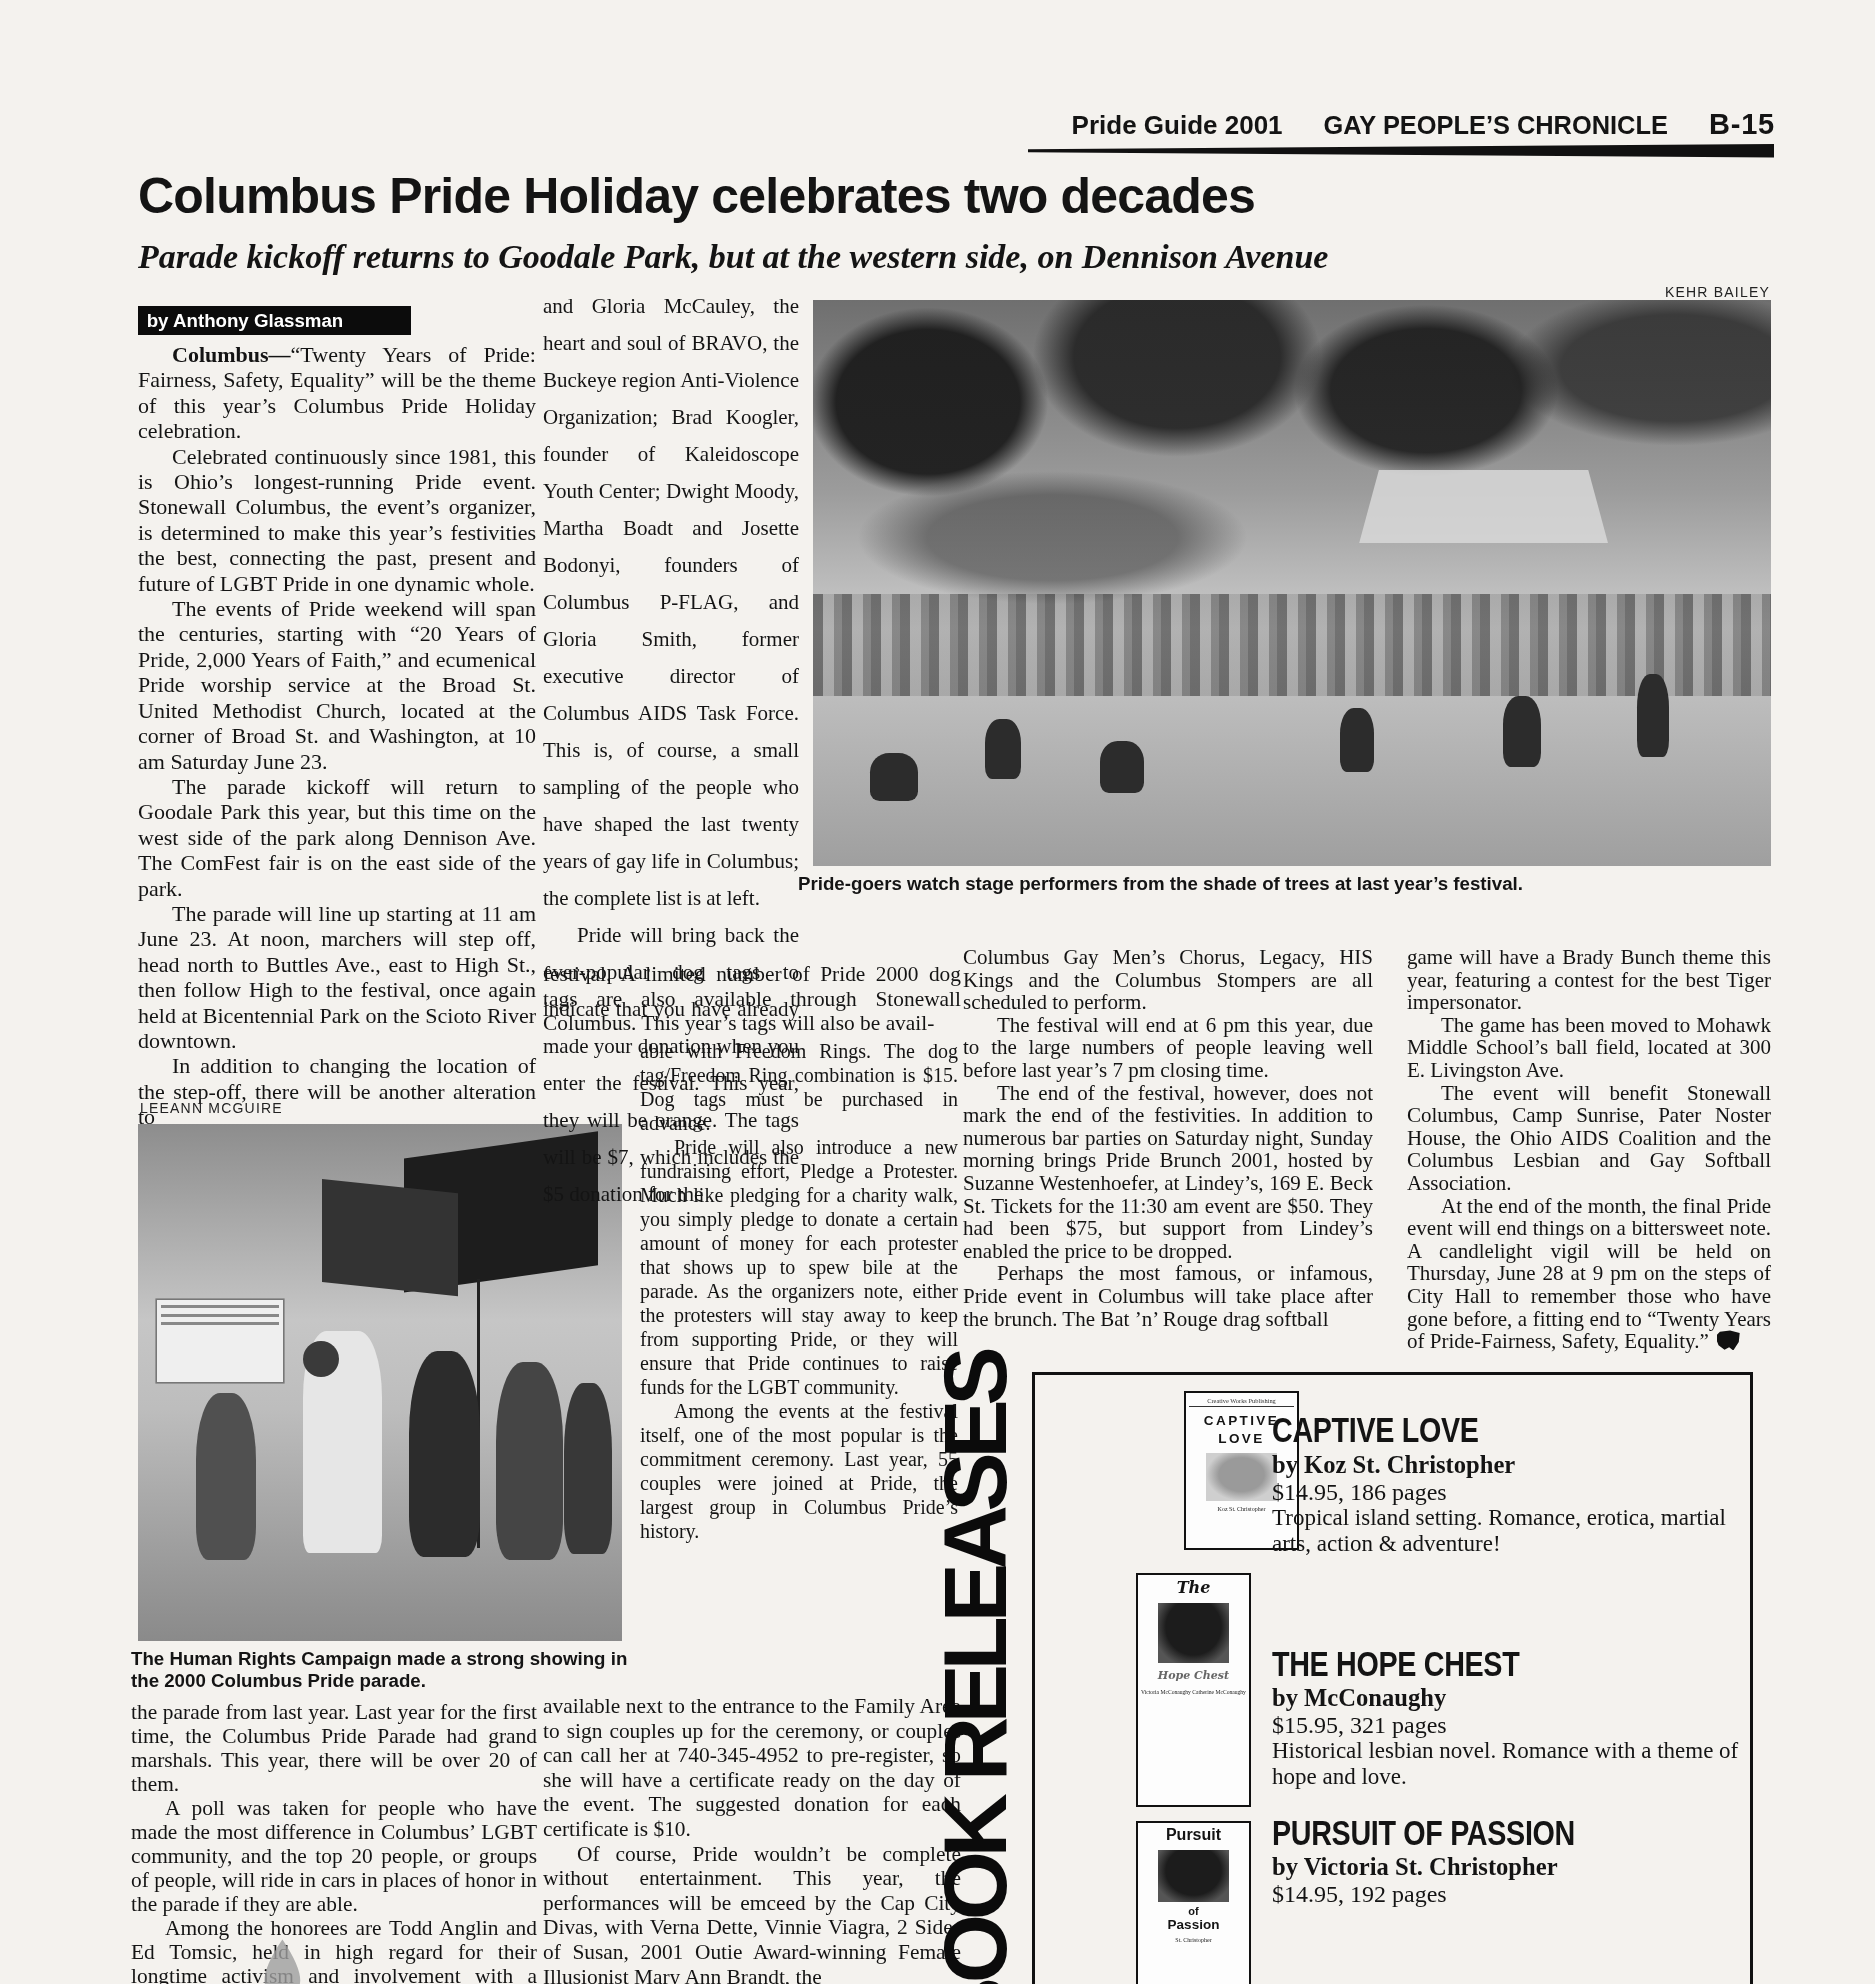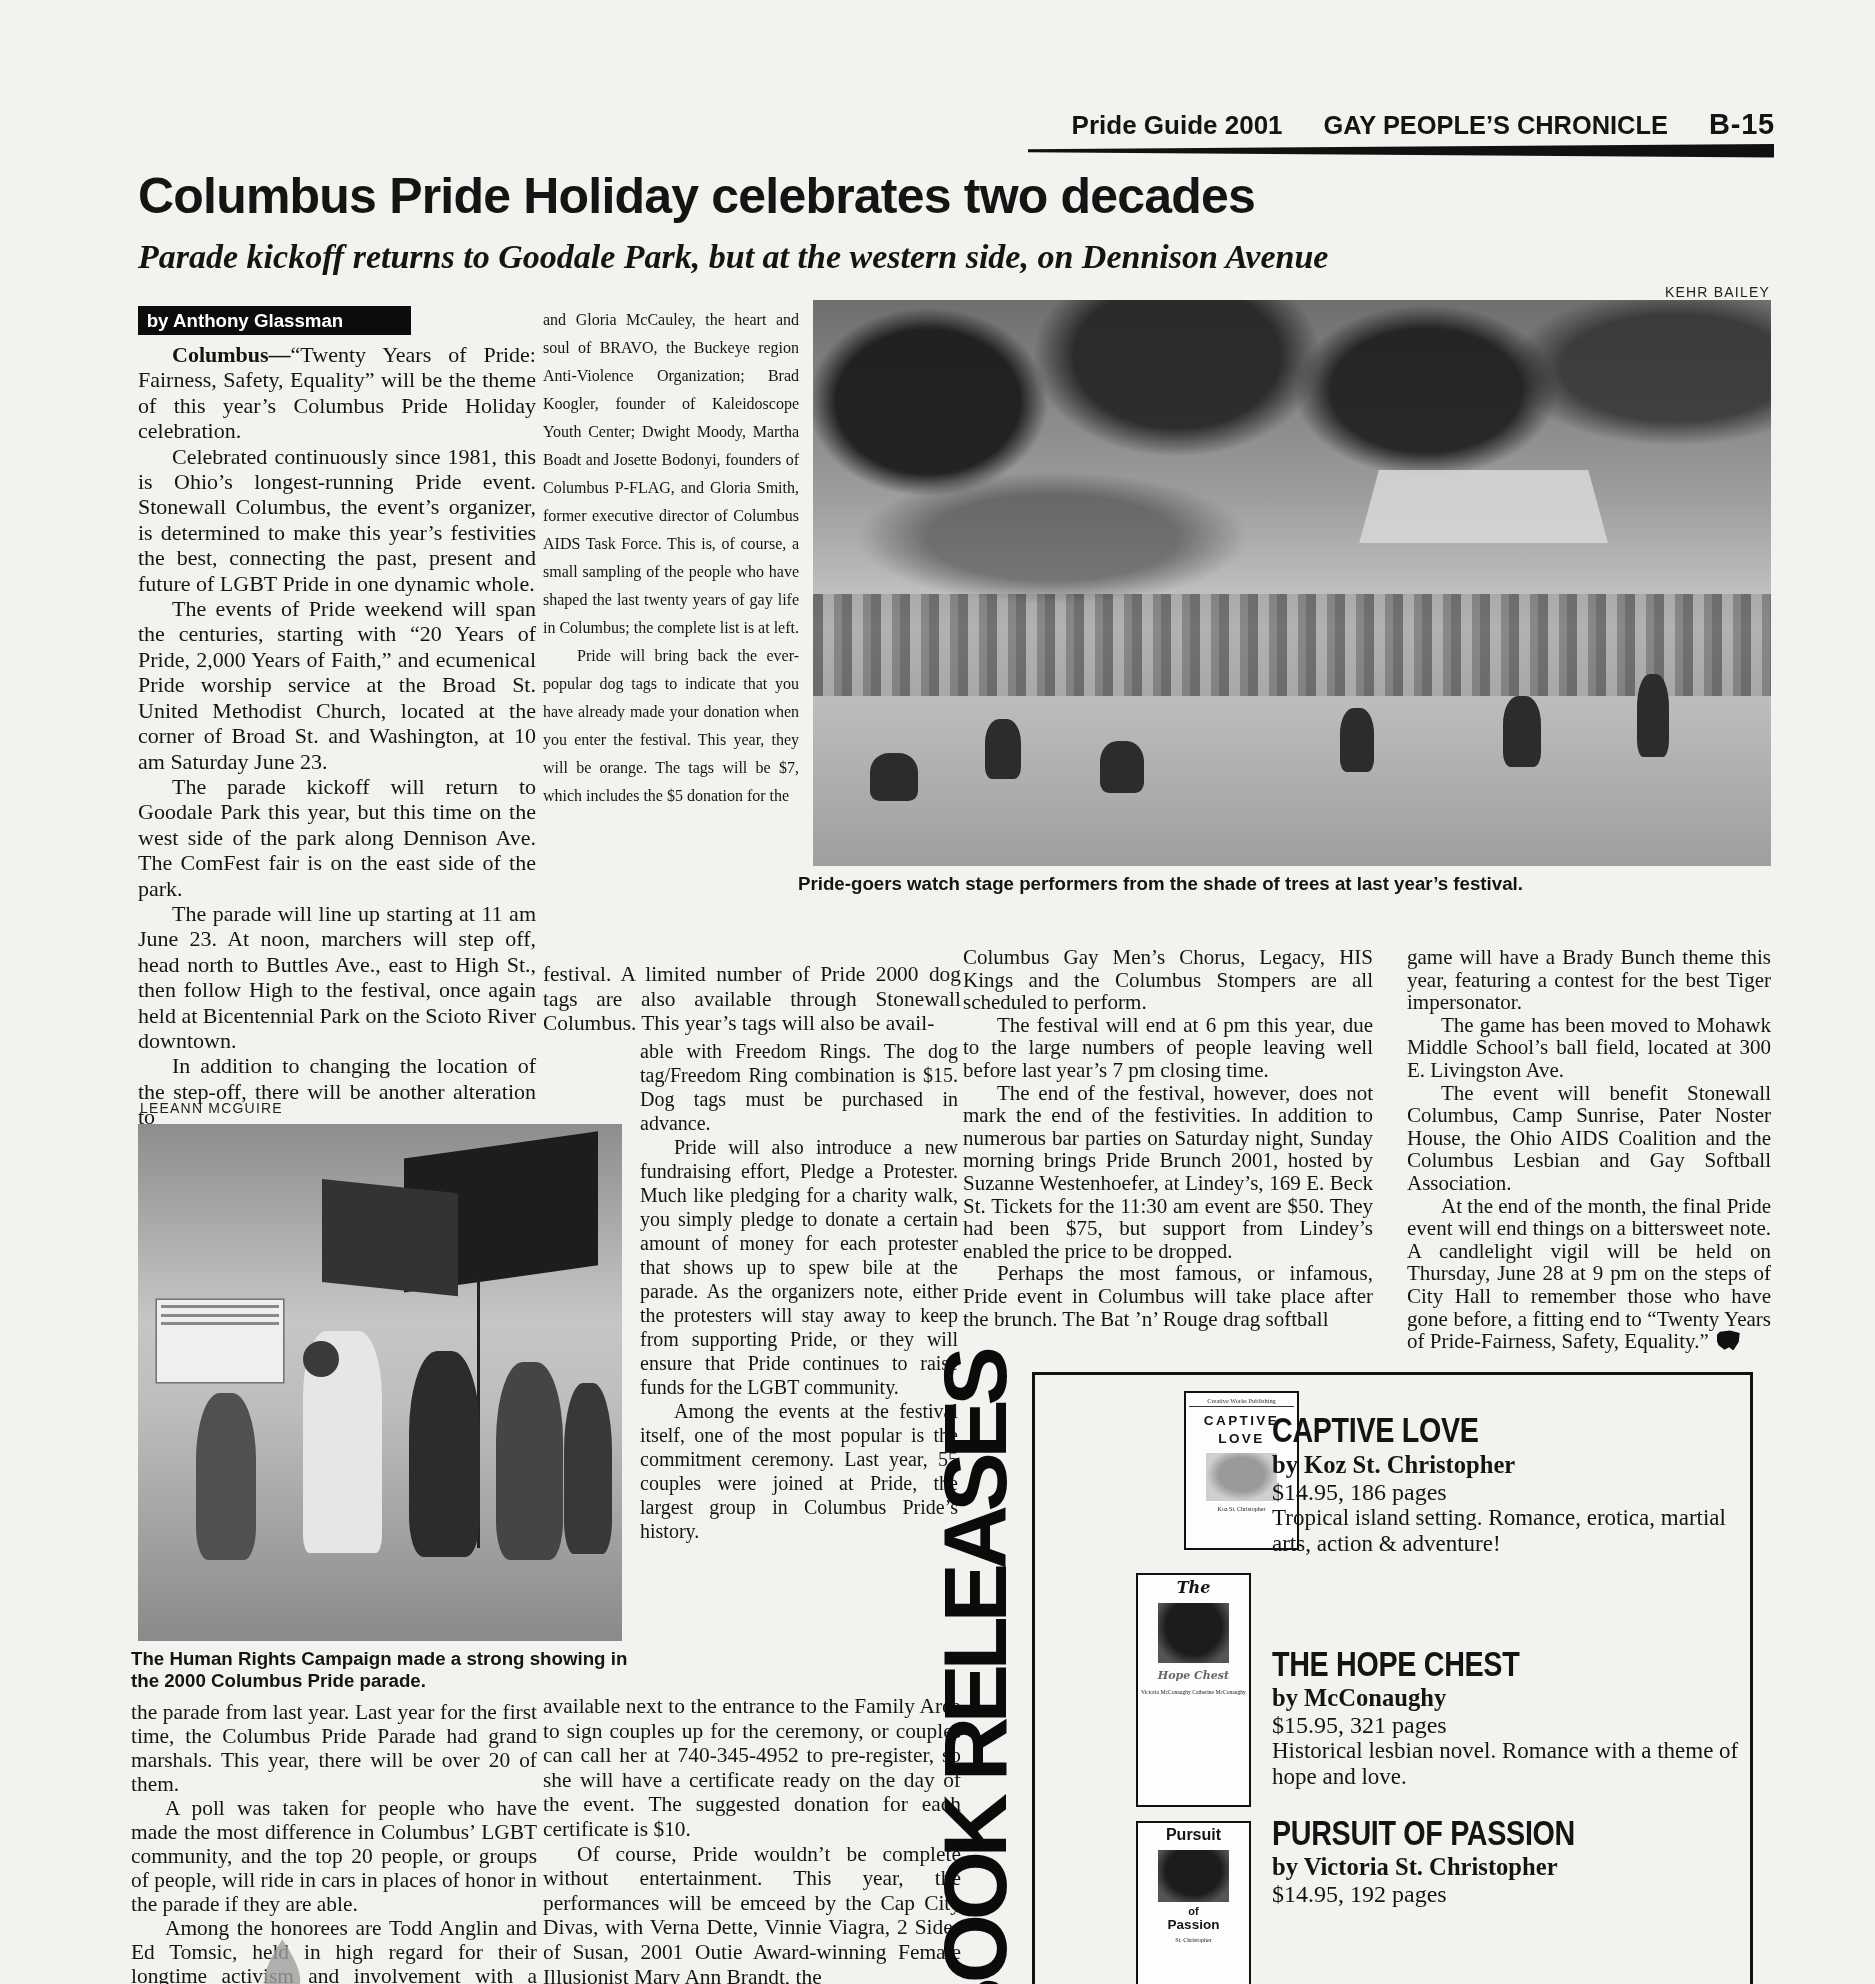--- a/index.html
+++ b/index.html
@@ -23,21 +23,21 @@
   .credit-parade{top:1100px;left:140px;text-align:right;}
   
   .byline{top:306px;left:138px;width:273px;height:29px;background:#0c0c0c;color:#fff;
           font-family:"Liberation Sans",sans-serif;font-weight:bold;font-size:18.7px;
           line-height:29px;padding-left:8.7px;box-sizing:border-box;}
   
   .col p{margin:0;text-align:justify;text-indent:34px;}
   .col p.noindent{text-indent:0;}
   .col1{top:342px;left:138px;width:398px;font-size:22px;line-height:25.4px;}
   .col1b{top:1700px;left:131px;width:406px;font-size:21.4px;line-height:24px;}
-  .col2a{top:306px;left:543px;width:256px;font-size:16px;line-height:28px;}
+  .col2a{top:288px;left:543px;width:256px;font-size:21px;line-height:37px;}
   .col2w{top:962px;left:543px;width:418px;font-size:21.4px;line-height:24.6px;}
   .col2n{top:1039px;left:640px;width:318px;font-size:20px;line-height:24px;}
   .col2w2{top:1694px;left:543px;width:418px;font-size:21.4px;line-height:24.6px;}
   .col3{top:946px;left:963px;width:410px;font-size:21px;line-height:22.6px;}
   .col4{top:946px;left:1407px;width:364px;font-size:21px;line-height:22.6px;}
   .lead{font-weight:bold;}
   .endmark{display:inline-block;width:23px;height:20px;background:#111;vertical-align:-2.4px;margin-left:8px;
            clip-path:polygon(0 22%,14% 6%,58% 0,100% 12%,96% 58%,72% 100%,54% 84%,34% 96%,8% 74%,0 50%);}
   
   .photo{overflow:hidden;background:#b5b5b5;}

